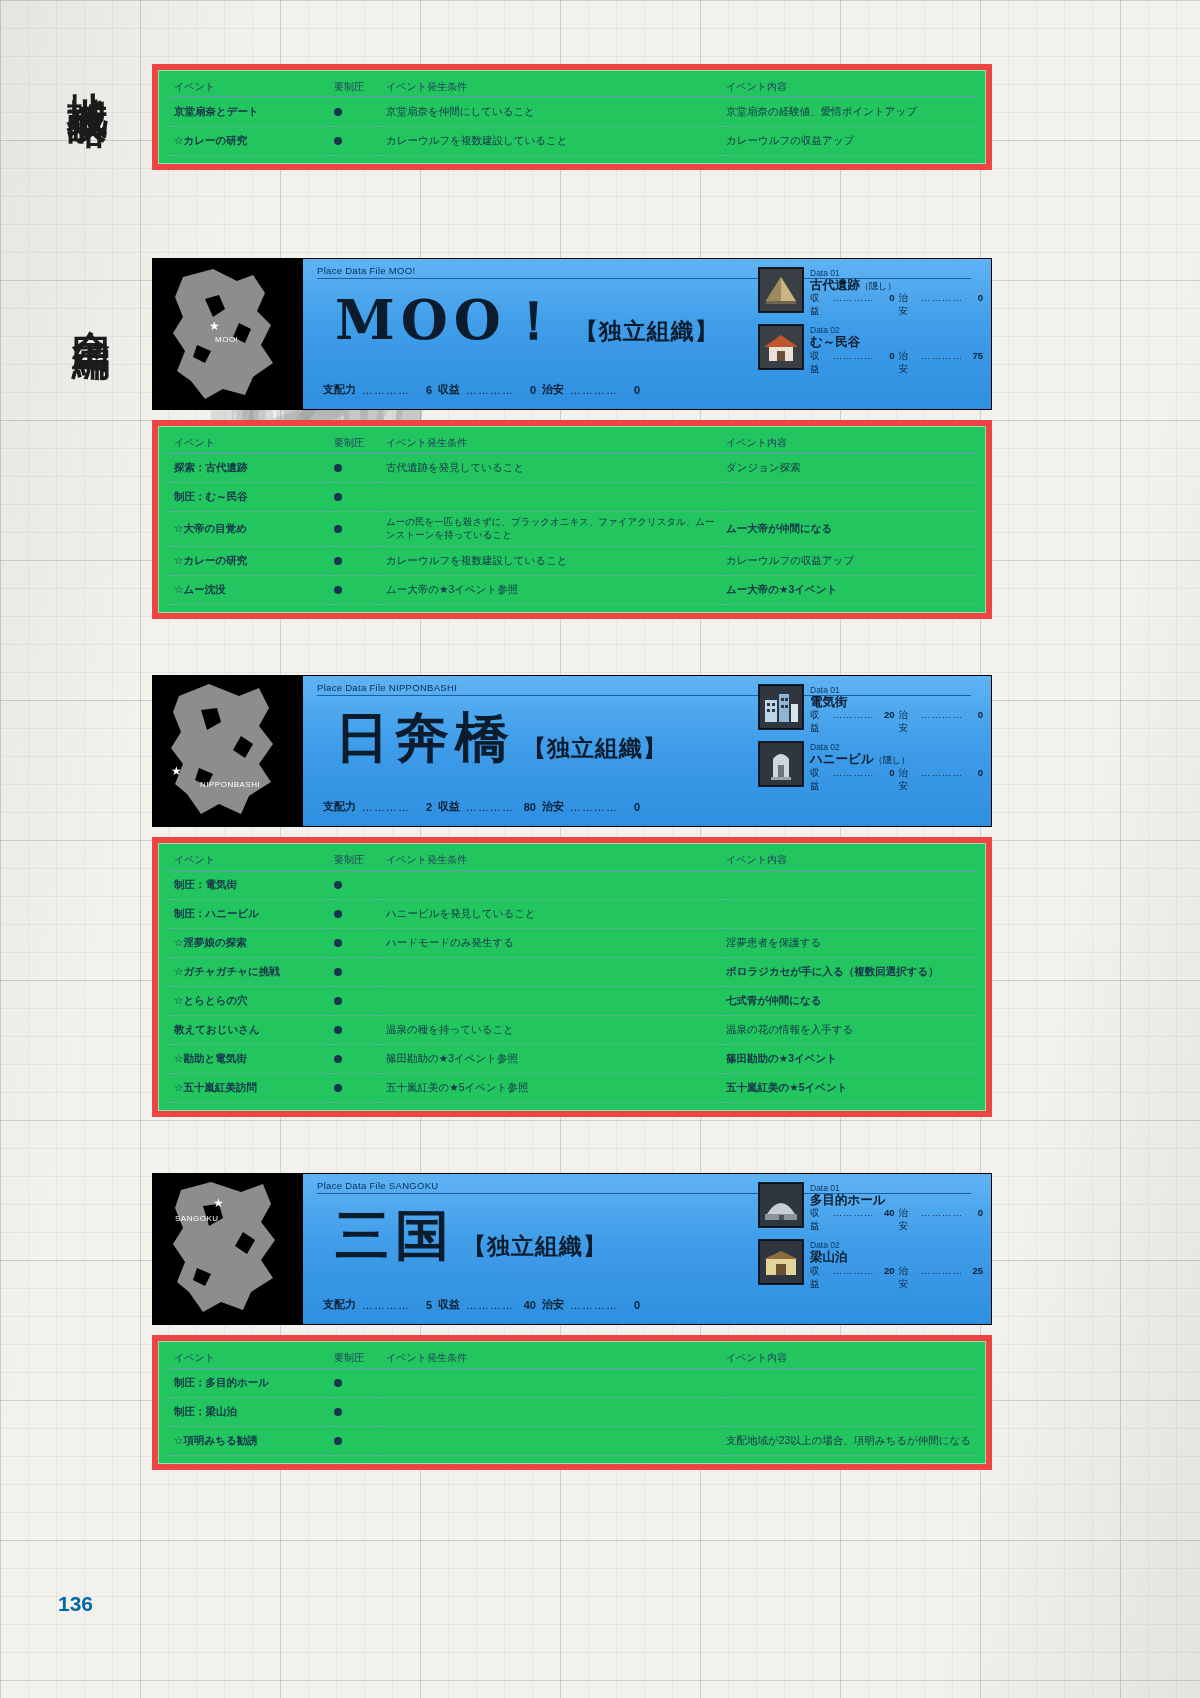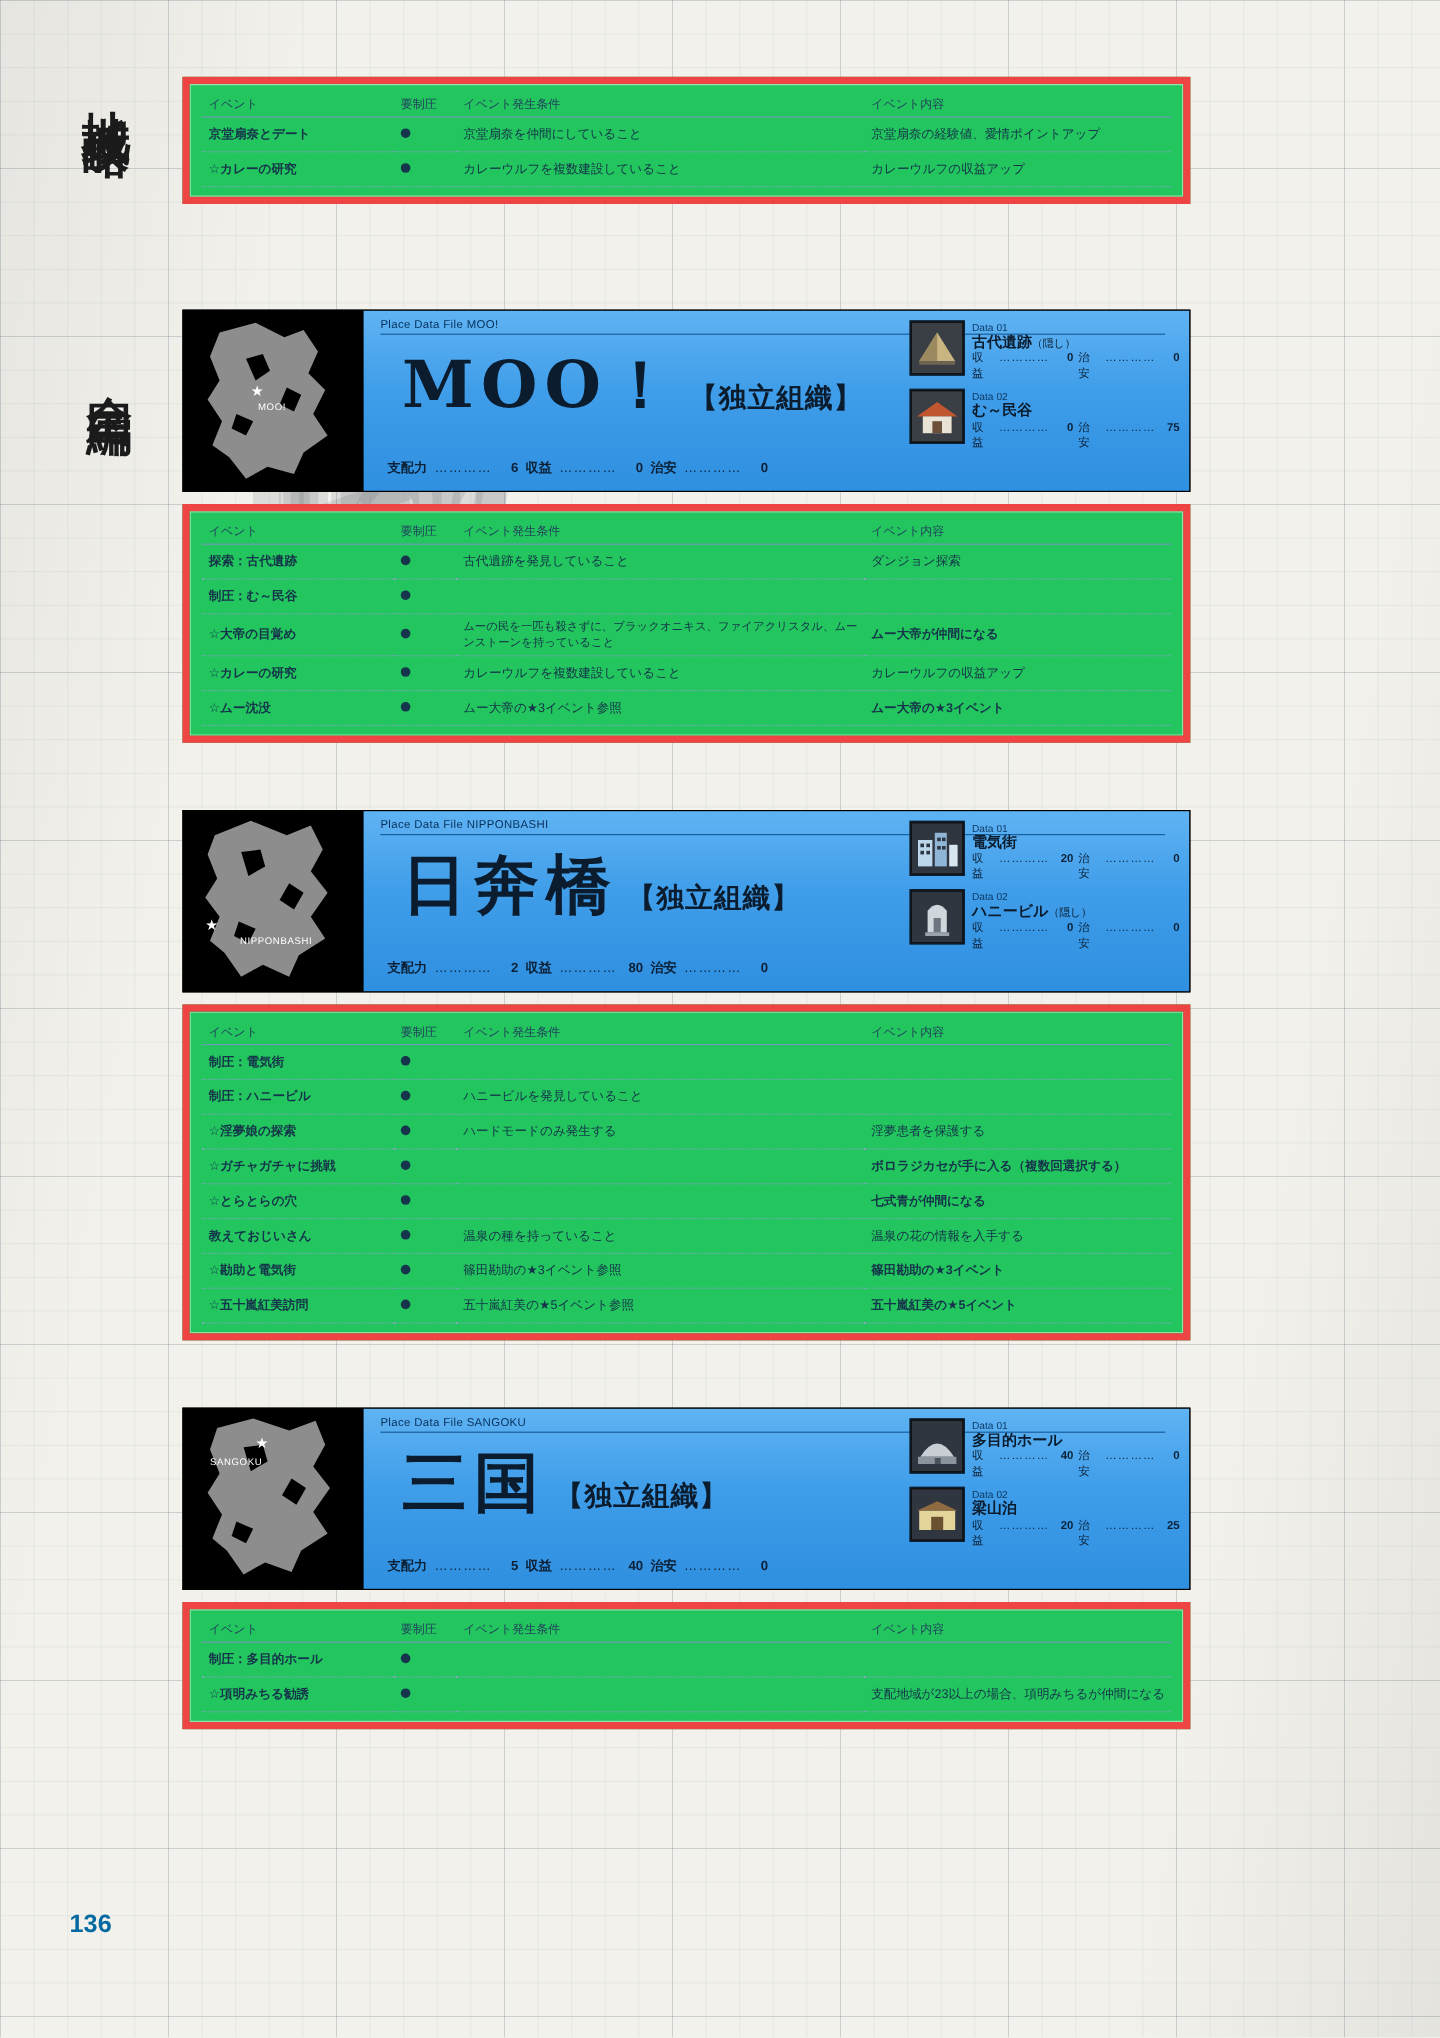--- a/index.html
+++ b/index.html
@@ -550,20 +550,26 @@
         </tr>
       </thead>
       <tbody>
         <tr>
           <td class="c-name">制圧：多目的ホール</td>
           <td class="c-dot"><span></span></td>
           <td class="c-cond"></td>
           <td class="c-eff"></td>
         </tr>
         <tr>
+          <td class="c-name">制圧：梁山泊</td>
+          <td class="c-dot"><span></span></td>
+          <td class="c-cond"></td>
+          <td class="c-eff"></td>
+        </tr>
+        <tr>
           <td class="c-name">☆項明みちる勧誘</td>
           <td class="c-dot"><span></span></td>
           <td class="c-cond"></td>
           <td class="c-eff">支配地域が23以上の場合、項明みちるが仲間になる</td>
         </tr>
       </tbody>
     </table>
   </div>
 
 </div>

